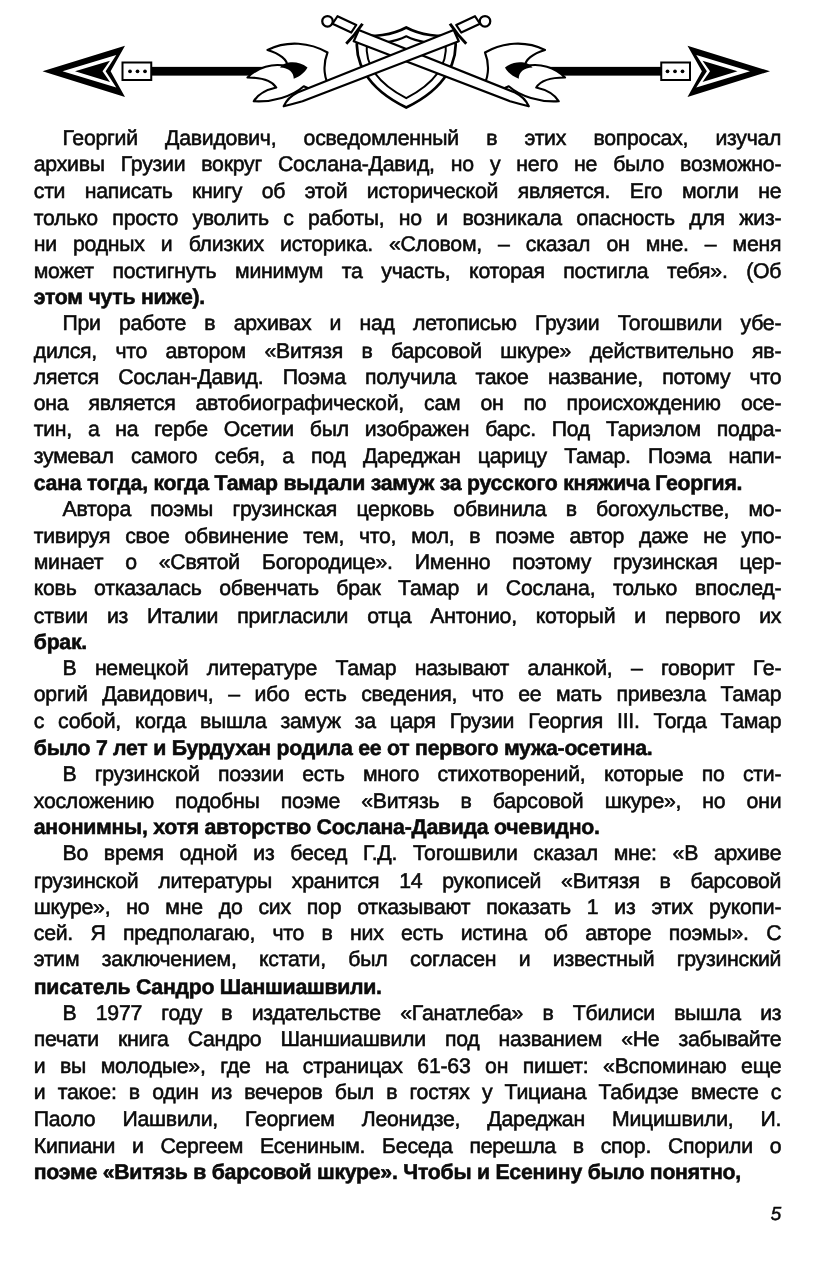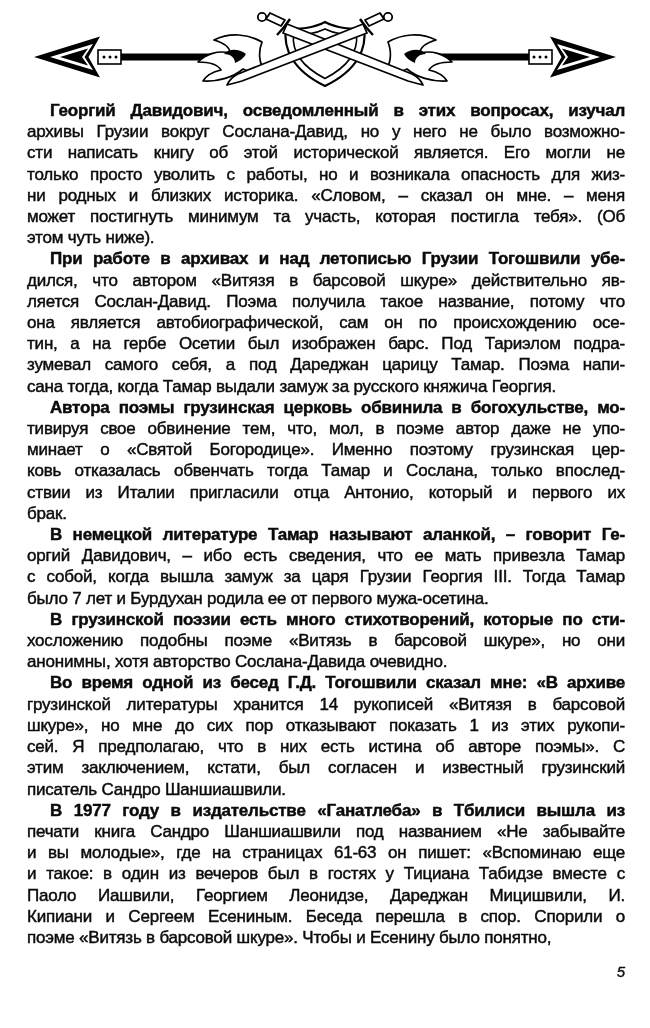--- a/index.html
+++ b/index.html
@@ -9,22 +9,22 @@
     font-family:"Liberation Sans","DejaVu Sans",sans-serif;
   }
   .ornament{position:absolute;top:0;left:0;}
   .body-text{
     position:absolute;left:27px;top:100px;width:598px;
     font-size:17px;line-height:21.2px;letter-spacing:-0.2px;
     -webkit-text-stroke:0.45px currentColor;
   }
   .para{margin:0;padding:0;}
   .line{text-align:justify;text-align-last:justify;}
-  .line.first{text-indent:23px;font-weight:bold;}
-  .line.last{text-align-last:left;}
+  .line.first{text-indent:23px;}
+  .line.last{text-align-last:left;font-weight:bold;}
   .page-number{
     position:absolute;top:963px;left:27px;width:598px;
     text-align:right;font-size:15px;font-style:italic;
     -webkit-text-stroke:0.4px currentColor;
   }
 </style>
 </head>
 <body>
 
 <div class="ornament">
@@ -78,21 +78,21 @@
       <div class="line">ляется Сослан-Давид. Поэма получила такое название, потому что</div>
       <div class="line">она является автобиографической, сам он по происхождению осе-</div>
       <div class="line">тин, а на гербе Осетии был изображен барс. Под Тариэлом подра-</div>
       <div class="line">зумевал самого себя, а под Дареджан царицу Тамар. Поэма напи-</div>
       <div class="line last">сана тогда, когда Тамар выдали замуж за русского княжича Георгия.</div>
     </div>
     <div class="para">
       <div class="line first">Автора поэмы грузинская церковь обвинила в богохульстве, мо-</div>
       <div class="line">тивируя свое обвинение тем, что, мол, в поэме автор даже не упо-</div>
       <div class="line">минает о «Святой Богородице». Именно поэтому грузинская цер-</div>
-      <div class="line">ковь отказалась обвенчать тогда Тамар и Сослана, только впослед-</div>
+      <div class="line">ковь отказалась обвенчать брак Тамар и Сослана, только впослед-</div>
       <div class="line">ствии из Италии пригласили отца Антонио, который и первого их</div>
       <div class="line last">брак.</div>
     </div>
     <div class="para">
       <div class="line first">В немецкой литературе Тамар называют аланкой, – говорит Ге-</div>
       <div class="line">оргий Давидович, – ибо есть сведения, что ее мать привезла Тамар</div>
       <div class="line">с собой, когда вышла замуж за царя Грузии Георгия III. Тогда Тамар</div>
       <div class="line last">было 7 лет и Бурдухан родила ее от первого мужа-осетина.</div>
     </div>
     <div class="para">

